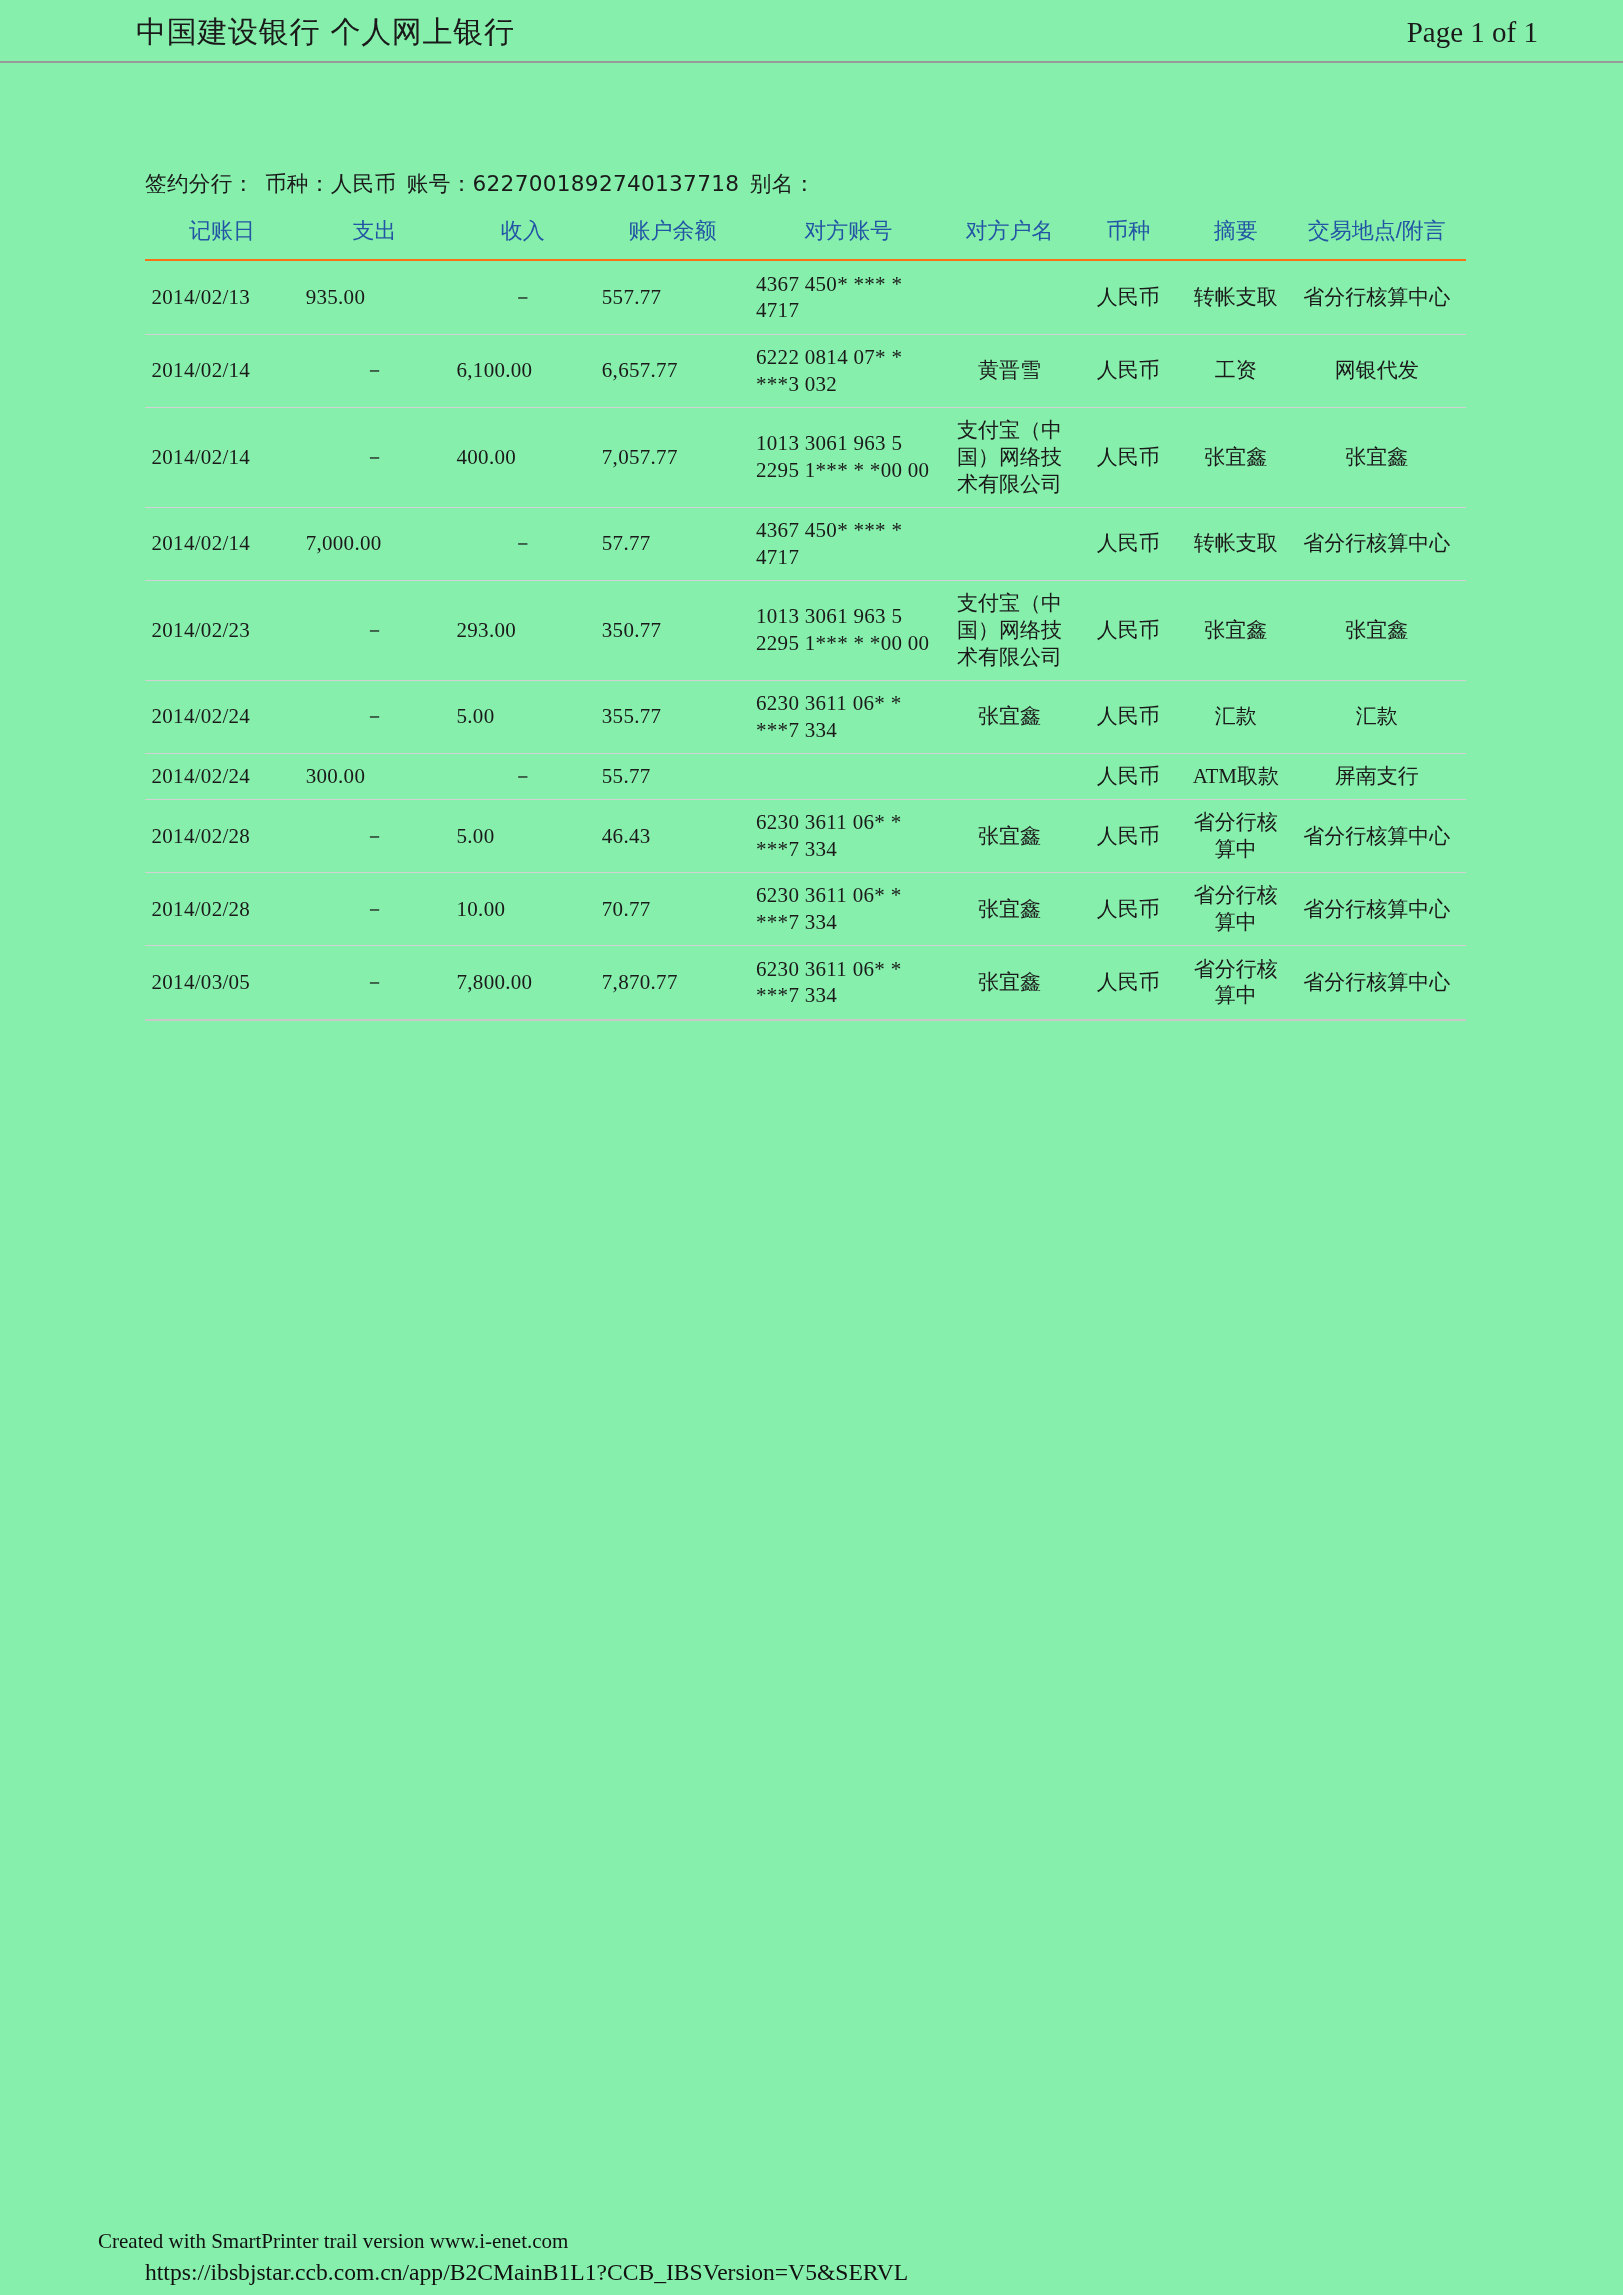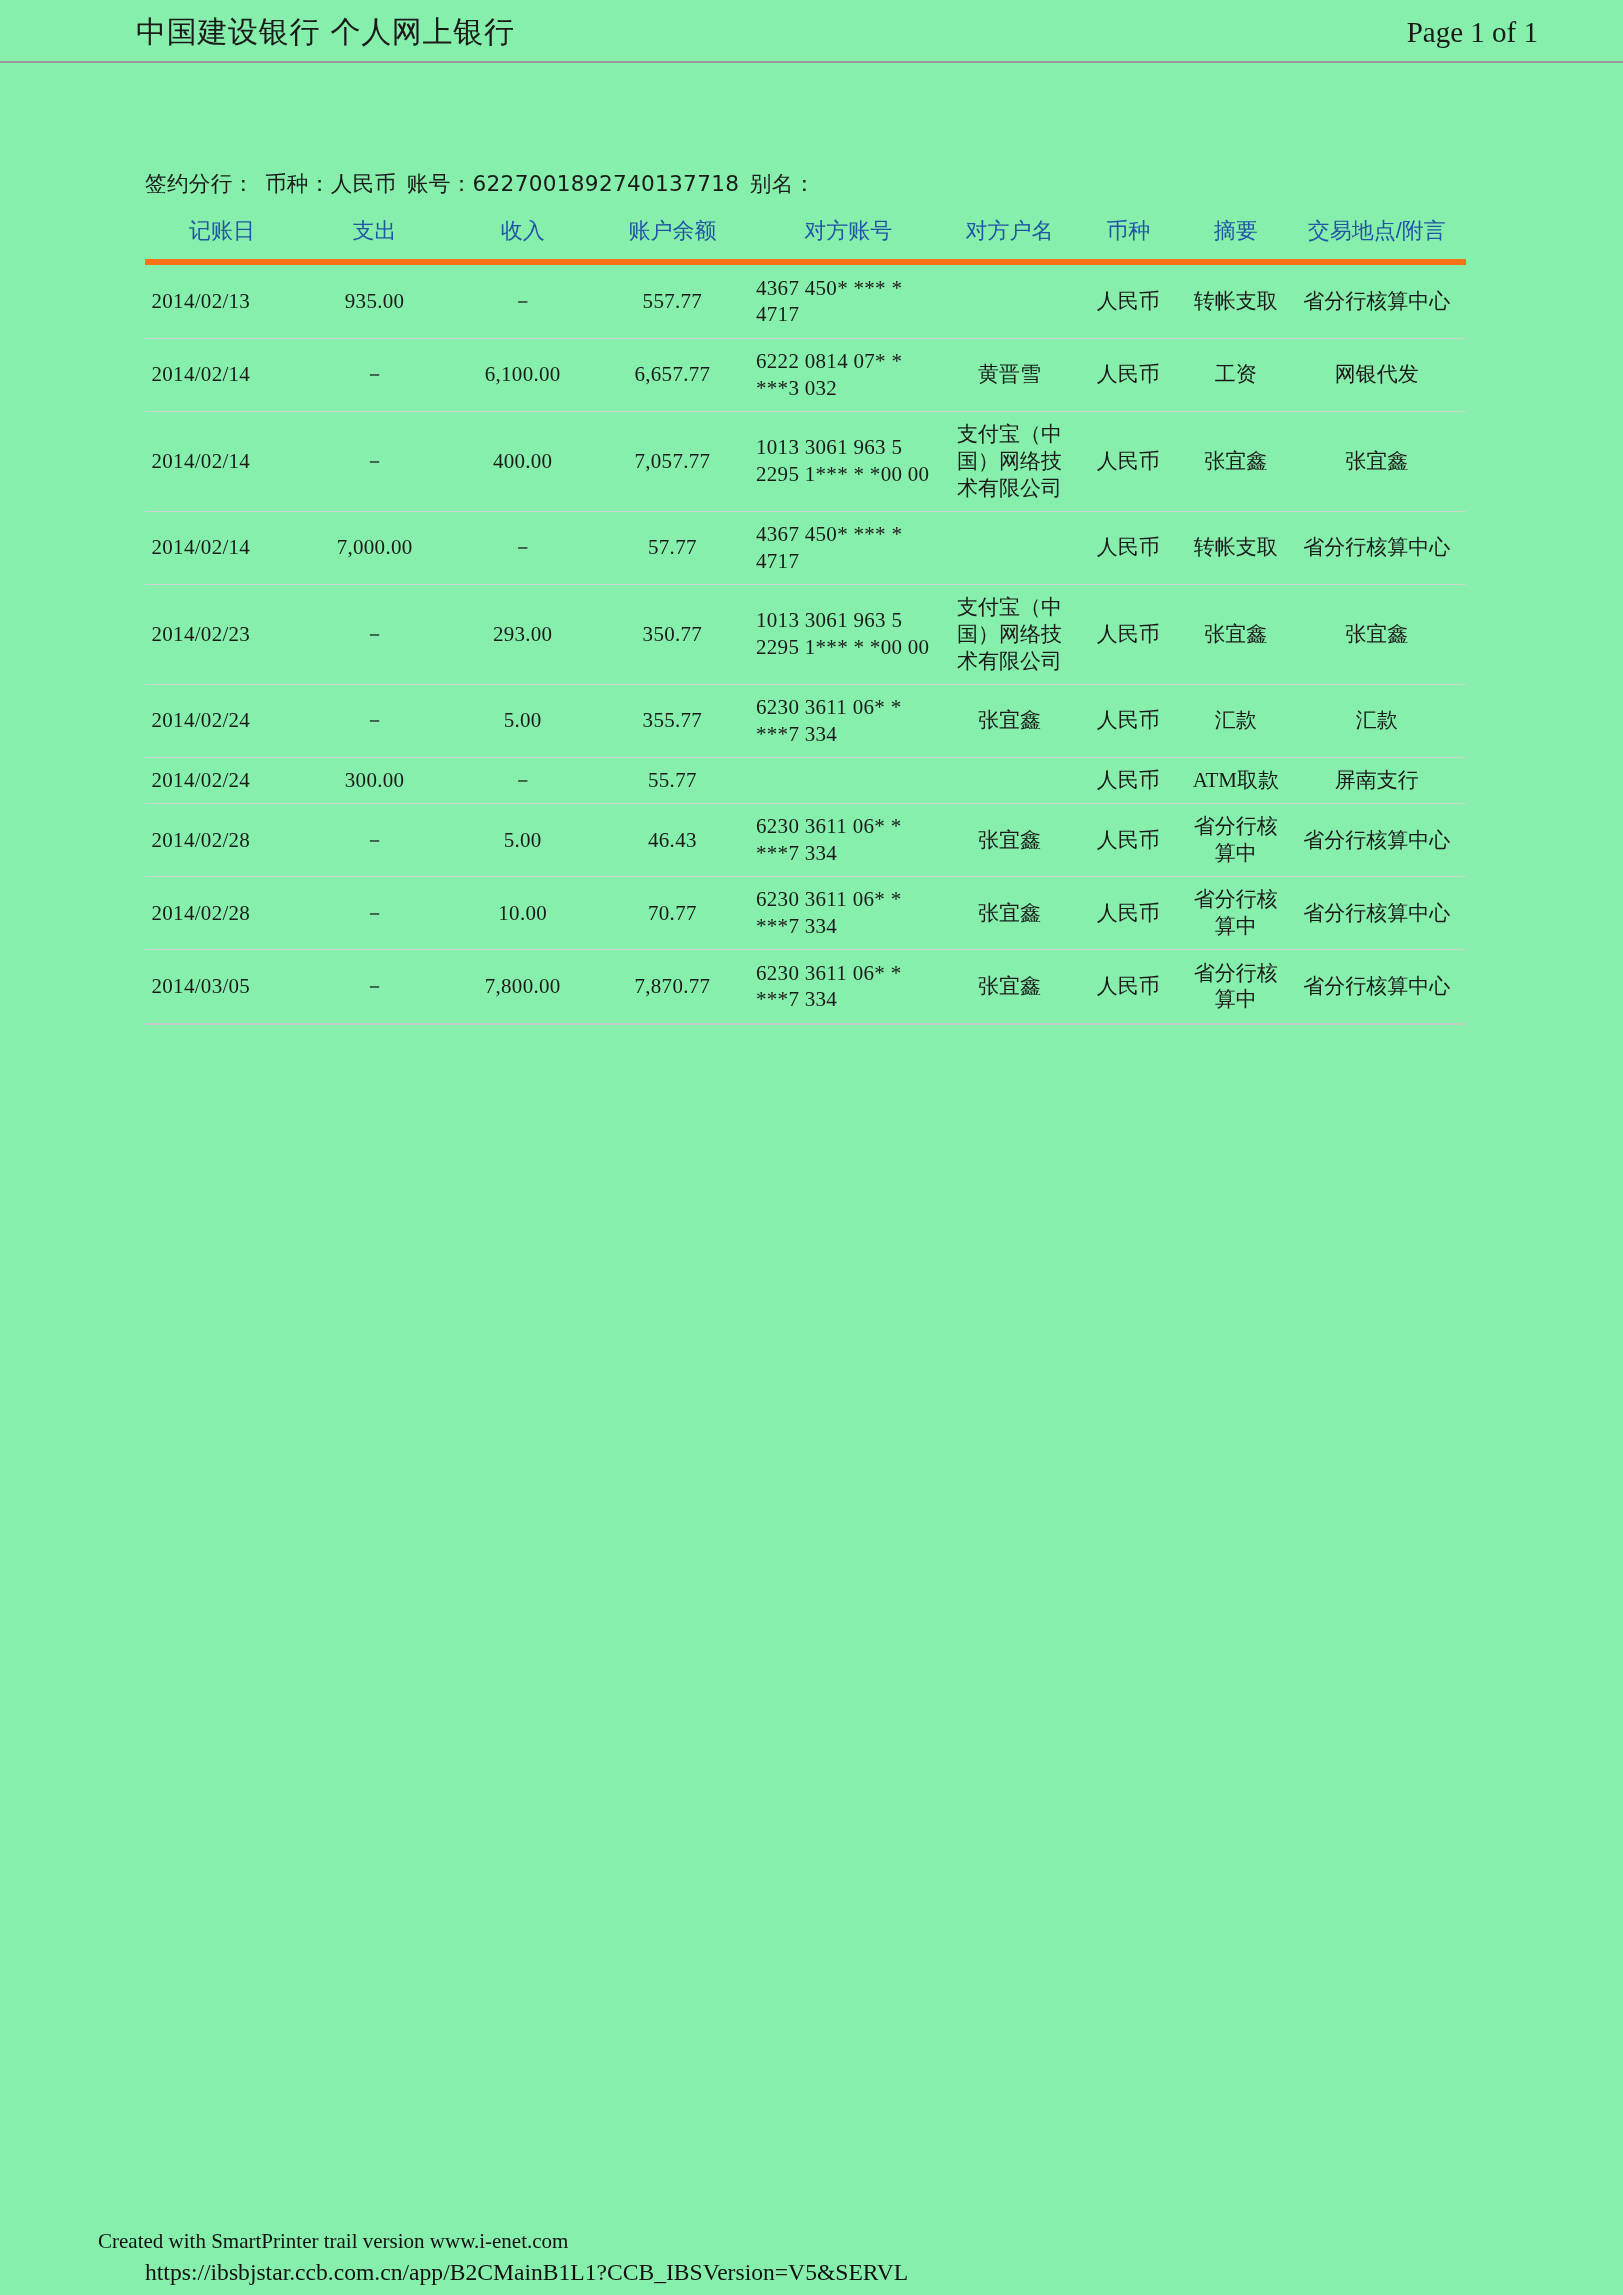--- a/index.html
+++ b/index.html
@@ -78,34 +78,34 @@
   table.stmt col.c7 { width: 93px; }
   table.stmt col.c8 { width: 161px; }
 
   table.stmt thead th {
     font-weight: normal;
     font-size: 22px;
     color: #2255a4;
     padding: 9.2px 5.2px 14.4px 5.2px;
     vertical-align: middle;
     text-align: center;
-    border-bottom: 6px solid #f97316;
+    border-bottom: 2px solid #f97316;
     line-height: 1.22;
     font-family: "Liberation Sans", sans-serif;
   }
   table.stmt tbody td {
     font-size: 21px;
     padding: 9.2px 6.5px;
     vertical-align: middle;
     border-bottom: 1.3px solid #d2d2d2;
     line-height: 1.28;
     font-family: "Liberation Serif", serif;
   }
   td.date      { text-align: left; padding-left: 9.2px; letter-spacing: 0.3px; }
-  td.num       { text-align: center; padding-right: 14.4px; letter-spacing: 0.3px; margin-top: 6px; }
+  td.num       { text-align: left; padding-right: 14.4px; letter-spacing: 0.3px; margin-top: 6px; }
   td.dash      { text-align: center; }
   td.acct      { text-align: left; letter-spacing: 0.3px; }
   td.ctr       { text-align: center; }
   tbody tr:last-child td { border-bottom: 2px solid #c9c9c9; }
 
   .cjk { font-family: "DejaVu Sans", sans-serif; }
 
   
   .footer-note {
     position: absolute;

